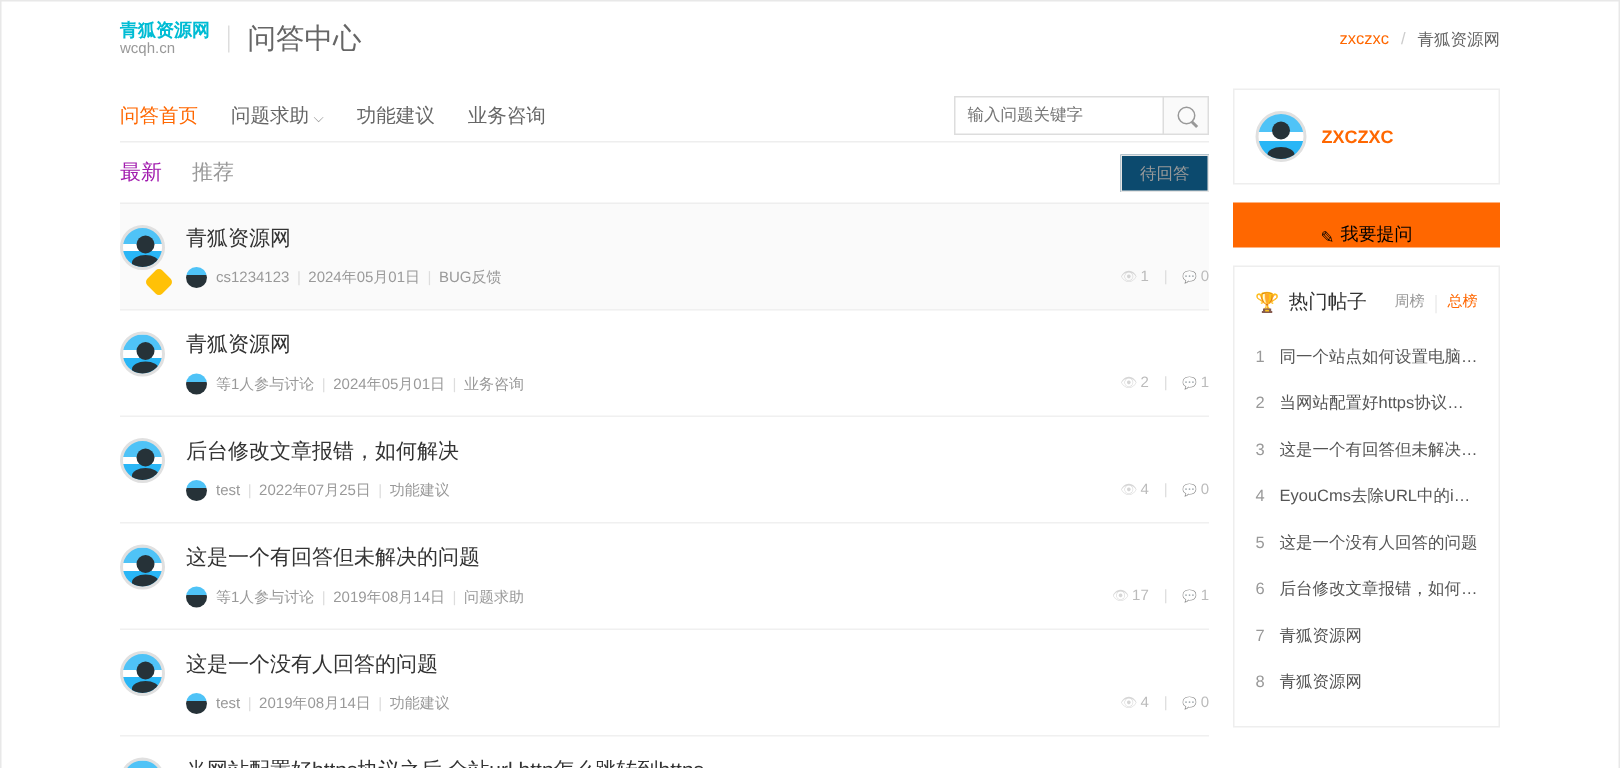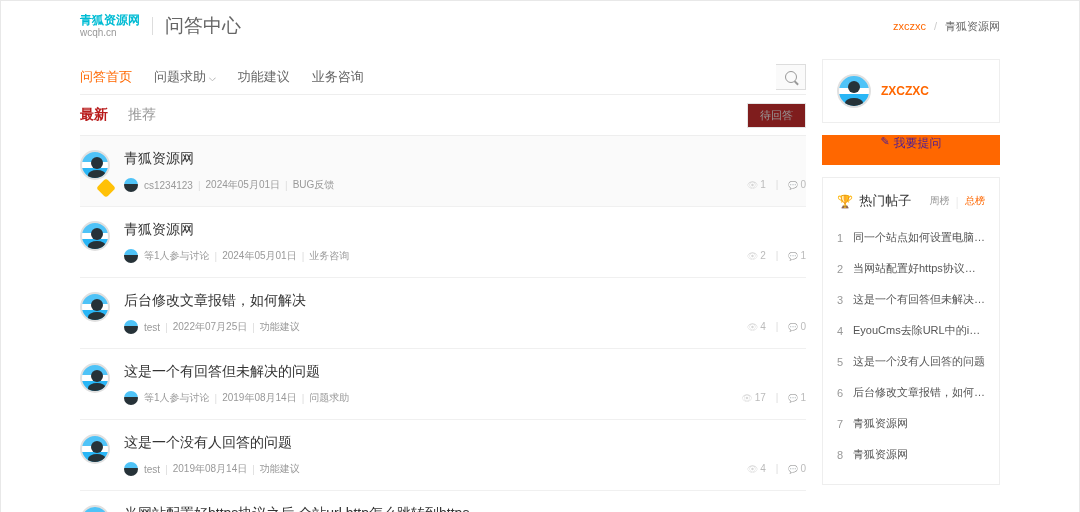--- a/index.html
+++ b/index.html
@@ -22,43 +22,43 @@
 .nav{display:flex;align-items:center;height:36px;border-bottom:1px solid #eee}
 .nav-i{margin-right:22px;color:#666;font-size:13px;cursor:pointer}
 .nav-i.act{color:#ff6700}
 .nav-sp{flex:1}
 .srch{width:140px;height:26px;border:1px solid #ddd;padding:0 8px;font-size:11px;color:#999;outline:none}
 .sbtn{width:30px;height:26px;border:1px solid #ddd;border-left:none;background:#fafafa;cursor:pointer;display:flex;align-items:center;justify-content:center}
 .sico{width:12px;height:12px;border:1.5px solid #999;border-radius:50%;position:relative}
 .sico:after{content:"";position:absolute;width:5px;height:1.5px;background:#999;transform:rotate(45deg);bottom:-2px;right:-3px}
 .tabs{display:flex;align-items:center;height:40px}
 .tab{margin-right:20px;font-size:14px;color:#999;cursor:pointer}
-.tab.act{color:#b91c1c;font-weight:bold}
+.tab.act{color:#a21caf;font-weight:normal}
 .tabsp{flex:1}
-.tbtn{padding:4px 12px;background:#7f1d1d;border:1px solid #e5e5e5;color:#999;font-size:11px;cursor:pointer}
+.tbtn{padding:4px 12px;background:#0c4a6e;border:1px solid #e5e5e5;color:#999;font-size:11px;cursor:pointer}
 .list{border-top:1px solid #eee}
 .item{display:flex;padding:14px 0;border-bottom:1px solid #f0f0f0;position:relative}
 .item.pin{background:#fafafa}
 .av{width:30px;height:30px;border-radius:50%;background:linear-gradient(180deg,#4fc3f7 0%,#4fc3f7 40%,#fff 40%,#fff 60%,#29b6f6 60%);border:2px solid #e0e0e0;flex-shrink:0;position:relative;overflow:hidden}
 .av:before{content:"";position:absolute;width:12px;height:12px;background:#263238;border-radius:50%;top:5px;left:9px}
 .av:after{content:"";position:absolute;width:18px;height:10px;background:#263238;border-radius:50% 50% 0 0;bottom:-2px;left:6px}
 .pin-badge{position:absolute;bottom:-3px;right:-3px;width:14px;height:14px;background:#ffc107;border-radius:3px;transform:rotate(45deg)}
 .ibody{flex:1;margin-left:14px}
 .ititle{font-size:14px;color:#333;margin-bottom:10px;cursor:pointer}
 .imeta{display:flex;align-items:center;font-size:10px;color:#999}
 .sav{width:14px;height:14px;border-radius:50%;background:linear-gradient(180deg,#4fc3f7 0%,#4fc3f7 40%,#263238 40%);margin-right:6px}
 .mdiv{margin:0 5px;color:#ddd}
 .istats{display:flex;align-items:center;font-size:10px;color:#bbb;gap:10px;align-self:flex-end;margin-bottom:2px}
 .eye:before{content:"👁";font-size:9px;margin-right:2px;opacity:.6}
 .cmt:before{content:"💬";font-size:8px;margin-right:2px;opacity:.5}
 .card{background:#fff;border:1px solid #eee;padding:14px;margin-bottom:12px}
 .ucard{display:flex;align-items:center;gap:10px}
 .uav{width:34px;height:34px}
 .uname{color:#ff6700;font-size:12px;font-weight:bold}
-.askbtn{width:100%;height:30px;background:#ff6700;color:#4c1d95;border:none;font-size:12px;cursor:pointer;display:flex;align-items:flex-start;justify-content:center;gap:4px}
+.askbtn{width:100%;height:30px;background:#ff6700;color:#000000;border:none;font-size:12px;cursor:pointer;display:flex;align-items:flex-end;justify-content:center;gap:4px}
 .askbtn:before{content:"✎";font-size:11px}
 .hcard-h{display:flex;align-items:center;margin-bottom:12px}
 .trophy{margin-right:6px;font-size:13px;color:#666}
 .htit{font-size:13px;font-weight:normal;flex:1}
 .htab{font-size:10px;color:#999;cursor:pointer}
 .htab.act{color:#ff6700}
 .htdiv{margin:0 6px;color:#eee}
 .hlist{list-style:none}
 .hli{display:flex;align-items:center;padding:8px 0;font-size:11px}
 .hnum{width:16px;color:#999;font-size:11px}
@@ -86,20 +86,21 @@
 
 <div class="main">
 <div class="left">
 
 <div class="nav">
   <span class="nav-i act">问答首页</span>
   <span class="nav-i chev">问题求助</span>
   <span class="nav-i">功能建议</span>
   <span class="nav-i">业务咨询</span>
   <div class="nav-sp"></div>
+  <input class="srch" placeholder="输入问题关键字" style="">
   <button class="sbtn">
               <span class="sico"></span>
             </button>
 </div>
 
 <div class="tabs">
   <span class="tab act">最新</span>
   <span class="tab">推荐</span>
   <div class="tabsp"></div>
   <button class="tbtn">待回答</button>

